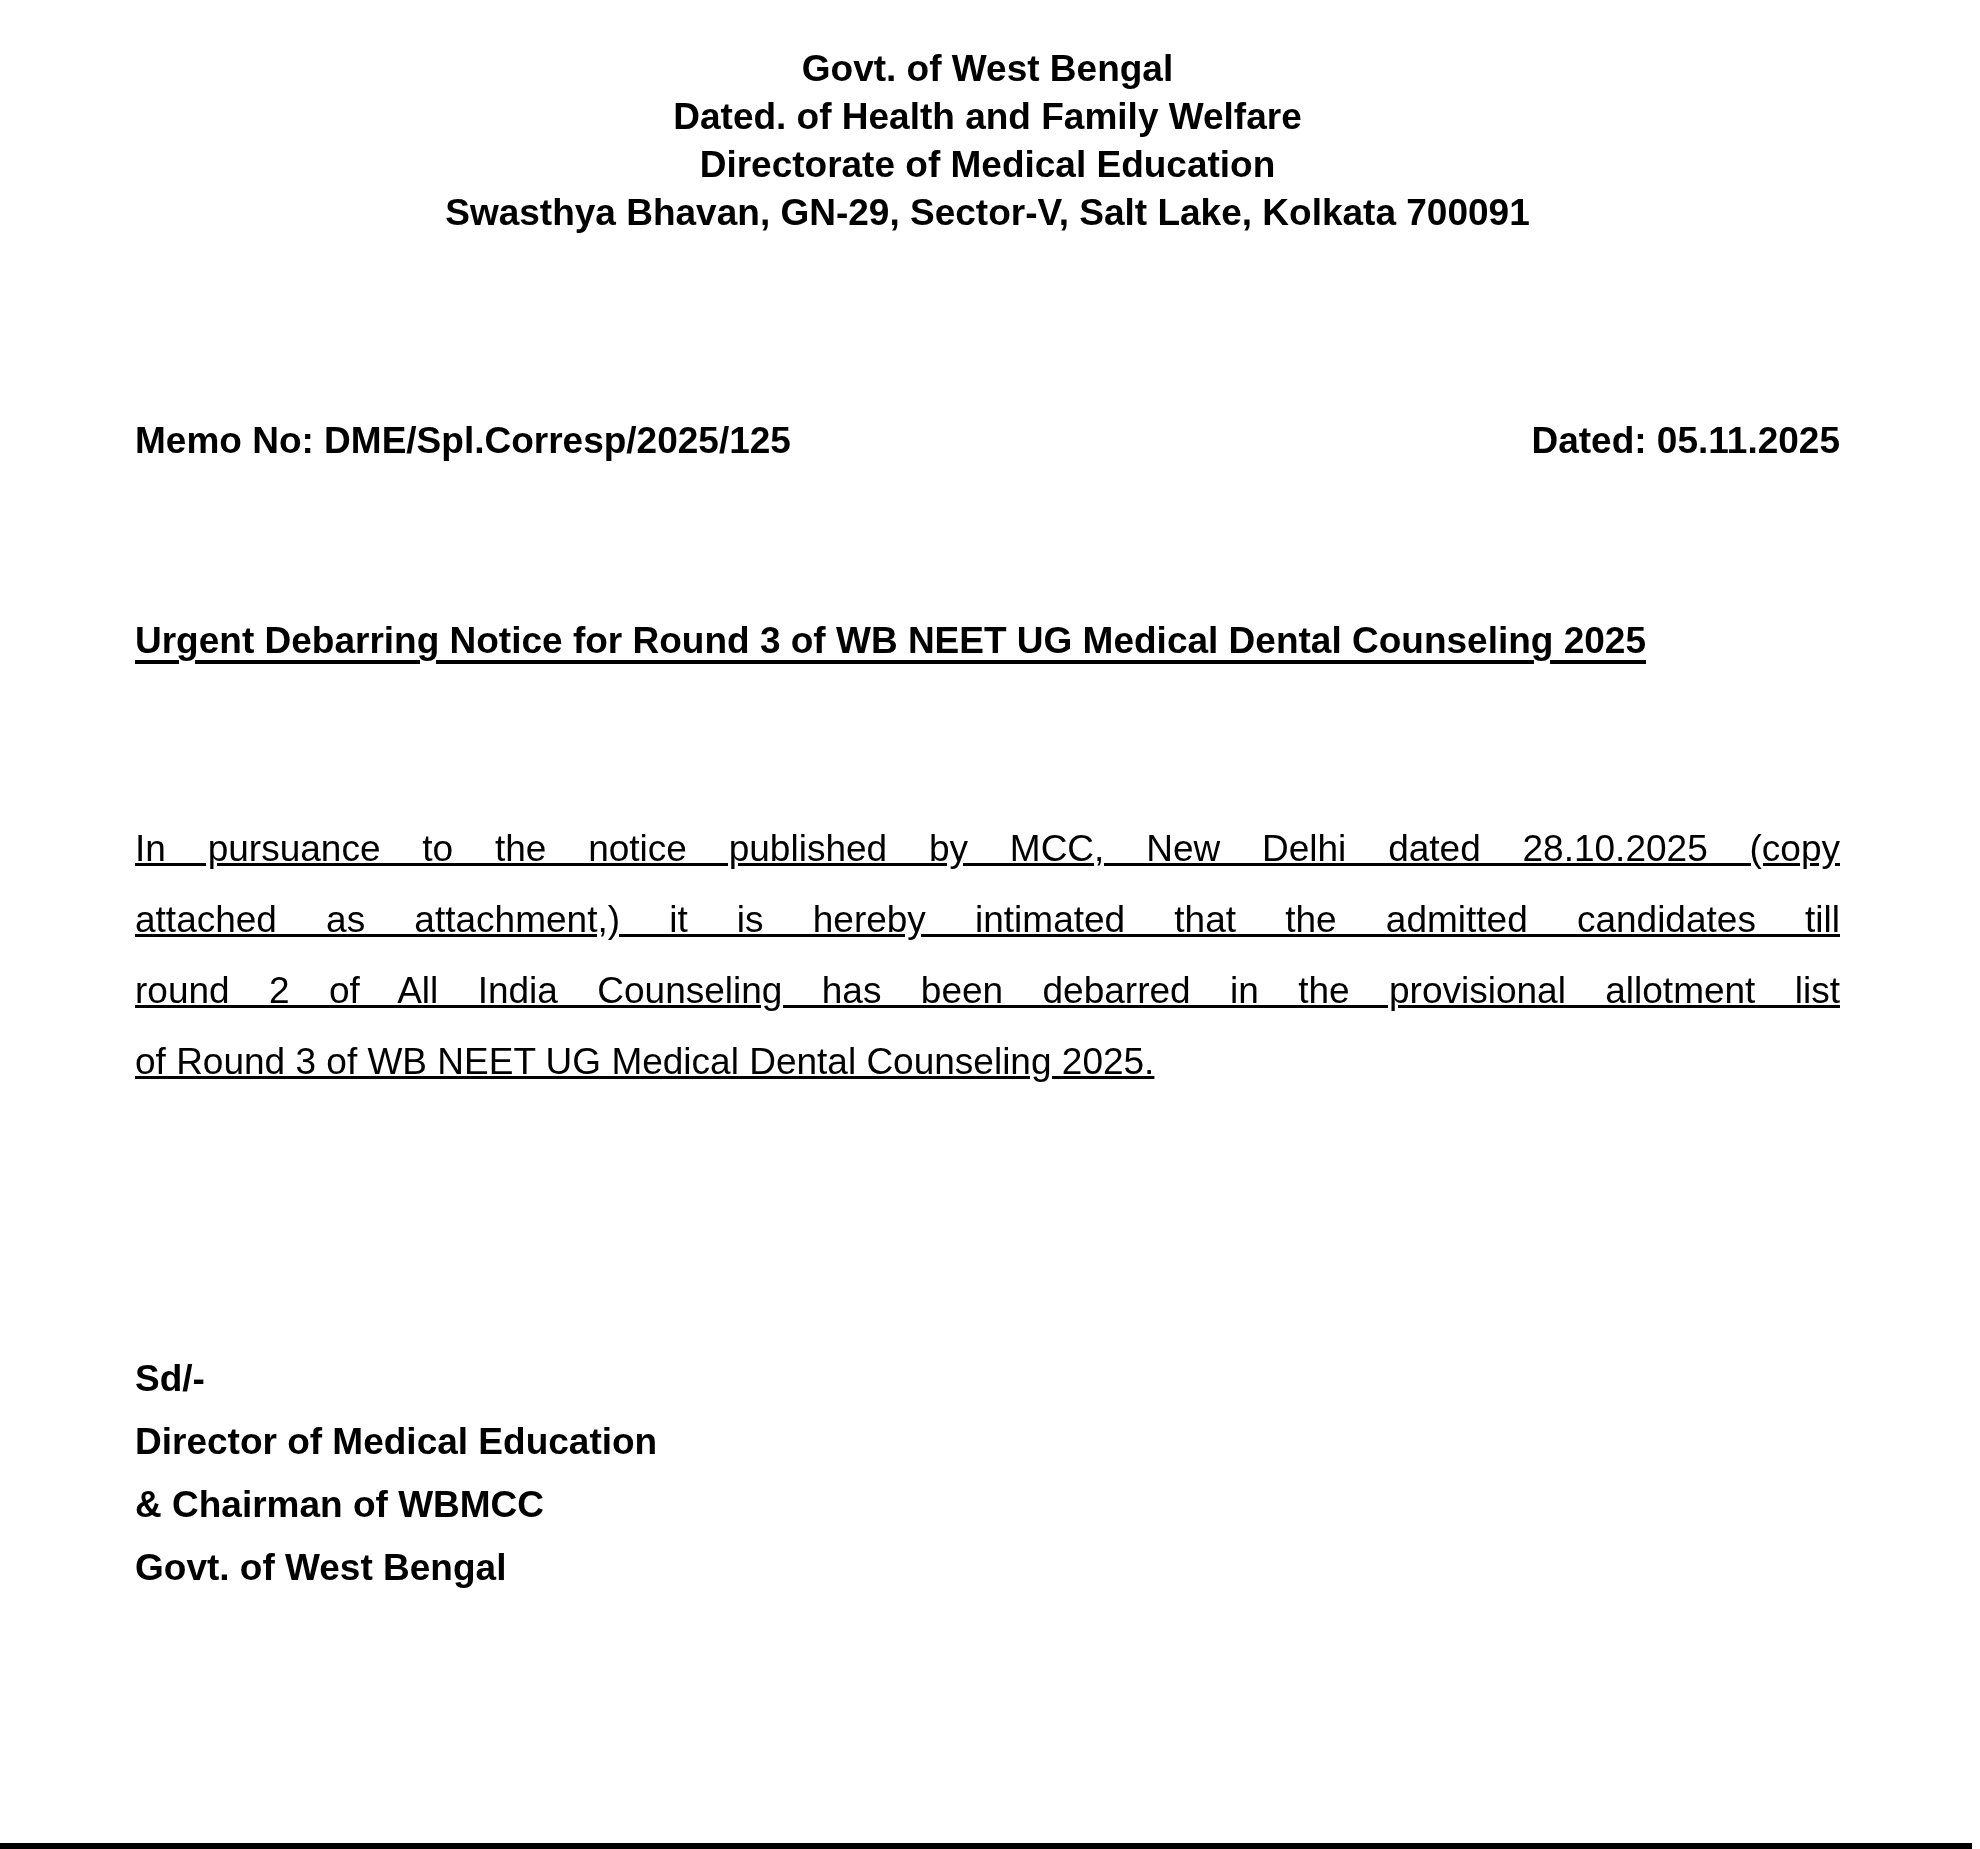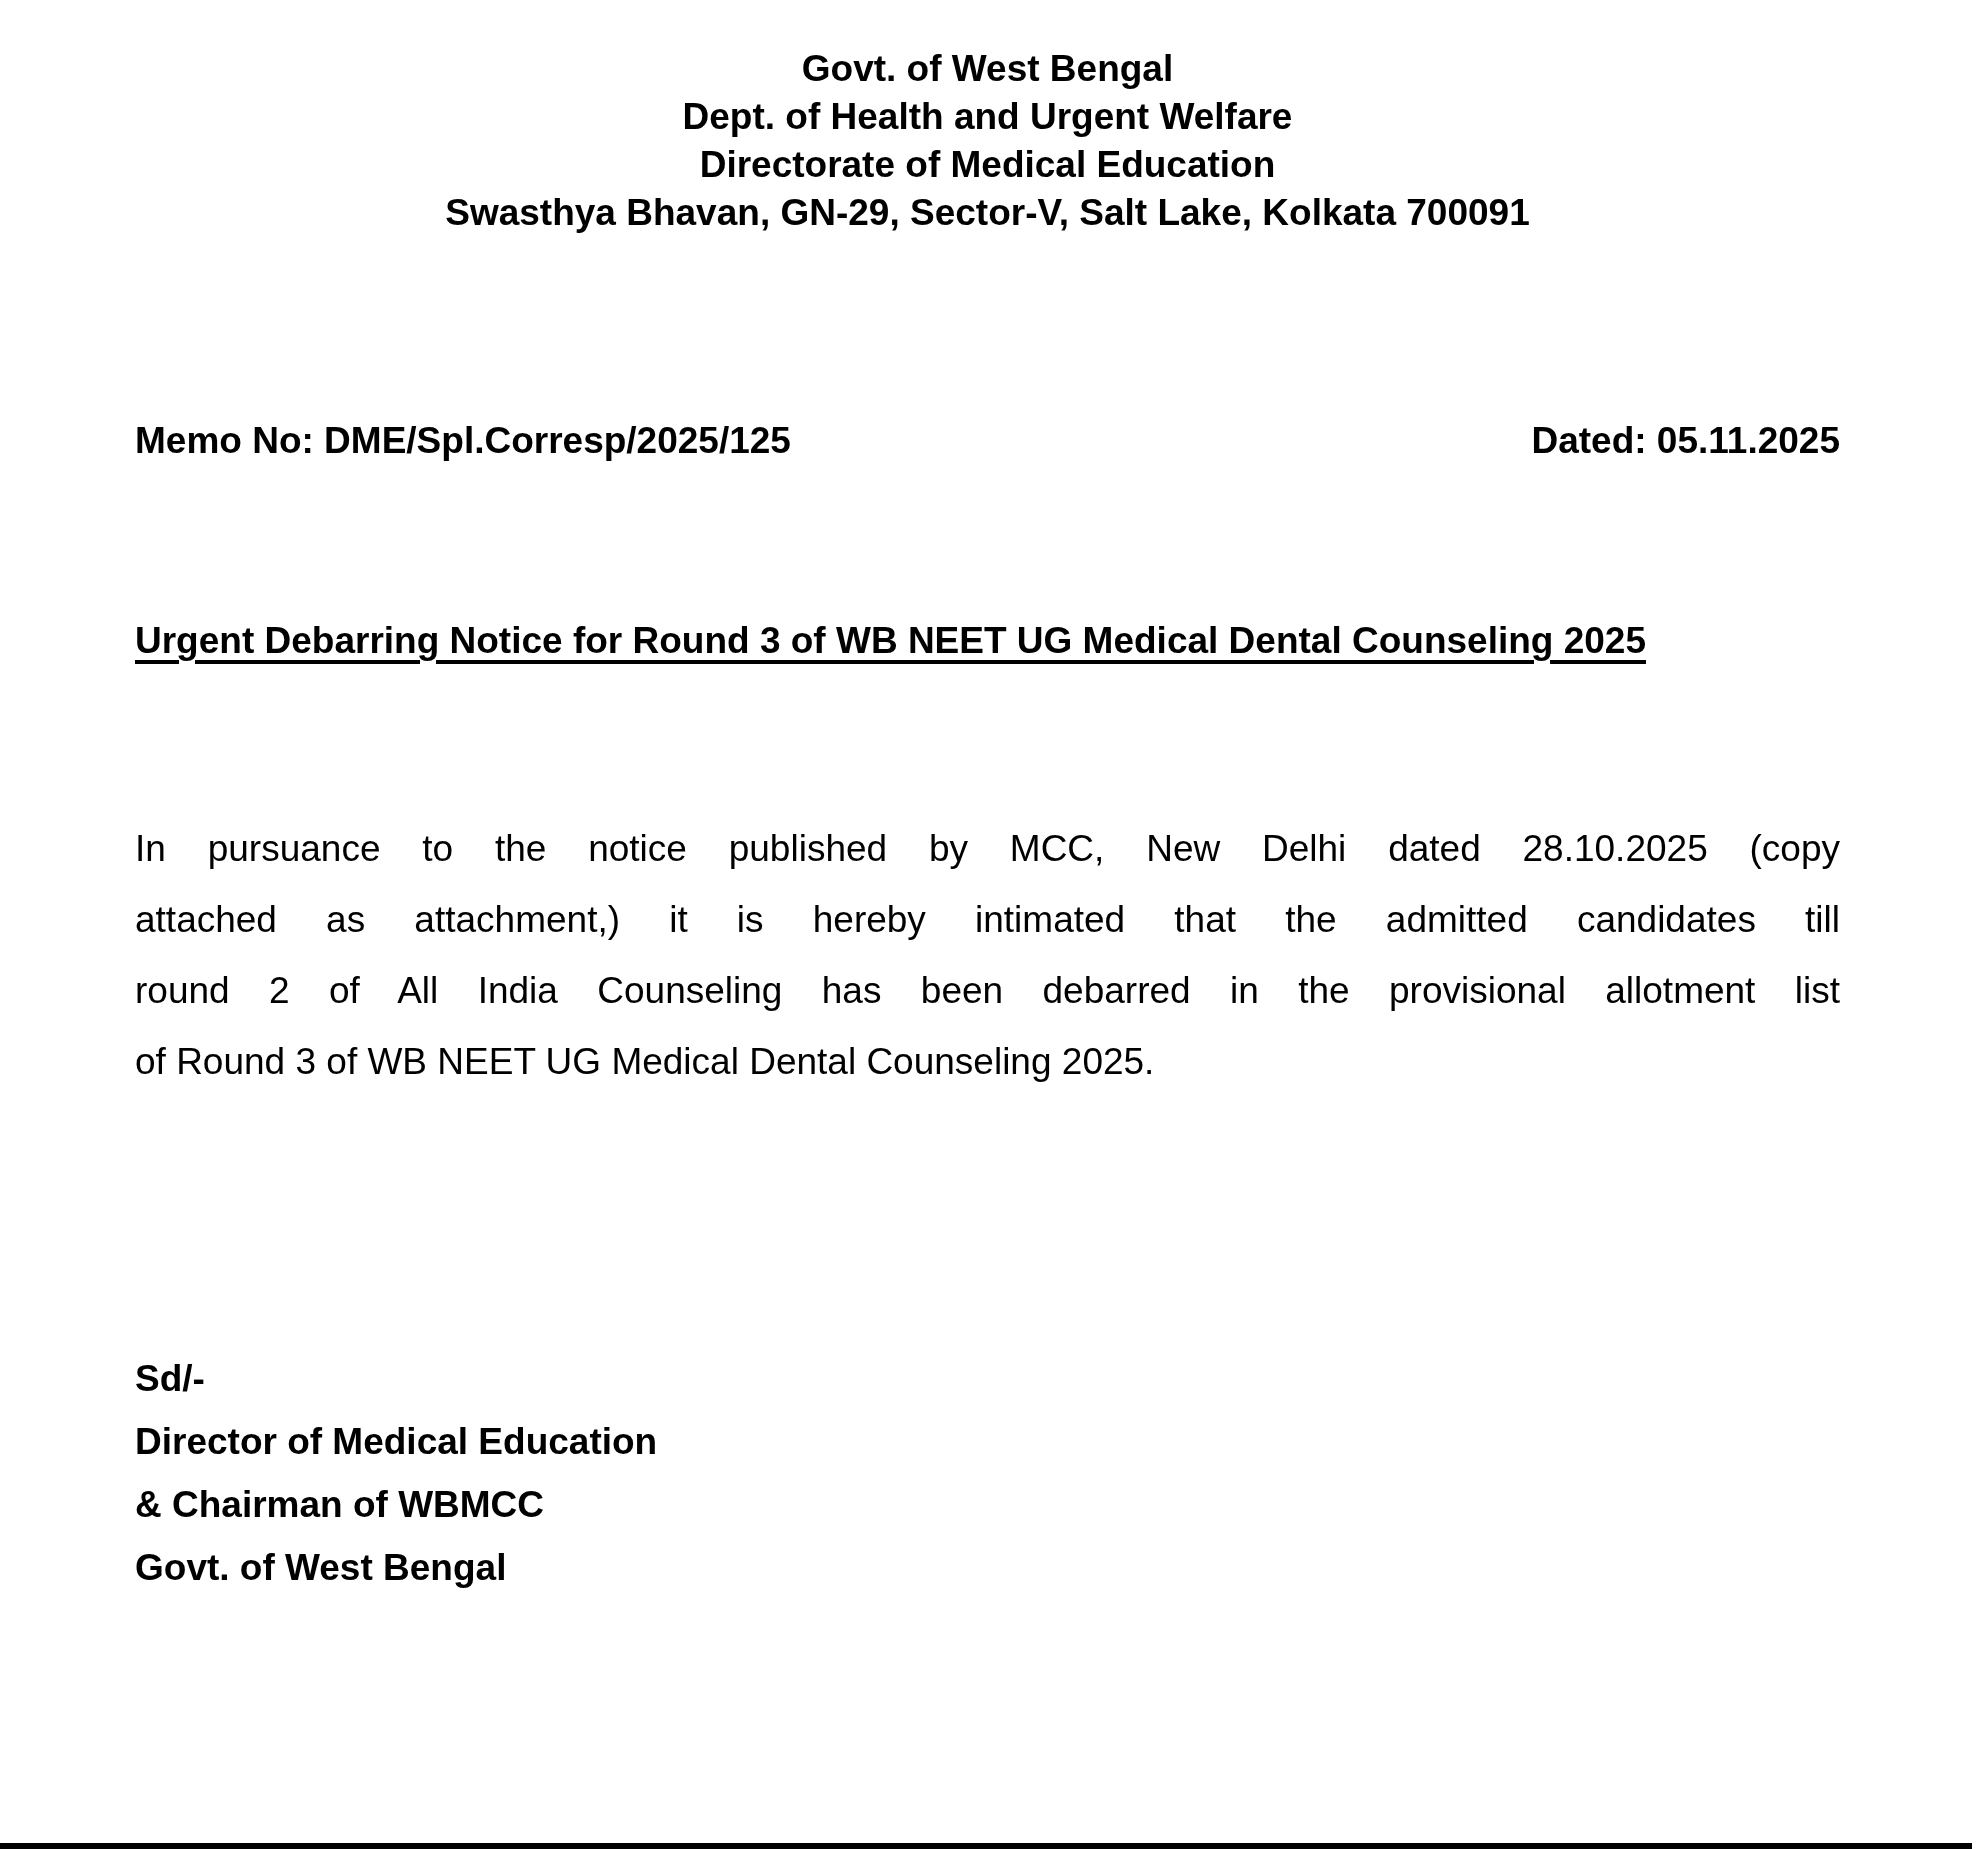--- a/index.html
+++ b/index.html
@@ -49,20 +49,21 @@
     text-decoration-thickness: 4px;
     text-underline-offset: 7px;
   }
 
   .body-para {
     margin-top: 148px;
     line-height: 71px;
   }
   .body-line {
     text-align: left;
+    text-decoration: underline;
   }
   .body-line.justify {
     text-align: justify;
     text-align-last: justify;
   }
 
   .closing-line {
     margin-top: 45px;
     line-height: 71px;
   }
@@ -83,21 +84,21 @@
   }
 </style>
 </head>
 <body>
 
 <div class="page">
   <div class="content">
 
     <div class="header">
       <div>Govt. of West Bengal</div>
-      <div>Dept. of Health and Urgent Welfare</div>
+      <div>Dated. of Health and Family Welfare</div>
       <div>Directorate of Medical Education</div>
       <div>Swasthya Bhavan, GN-29, Sector-V, Salt Lake, Kolkata 700091</div>
     </div>
 
     <div class="memo-row">
       <span>Memo No: DME/Spl.Corresp/2025/125</span>
       <span>Dated: 05.11.2025</span>
     </div>
 
     <div class="doc-title">

